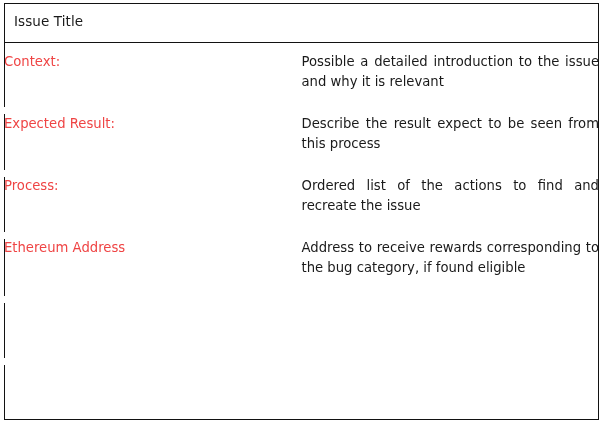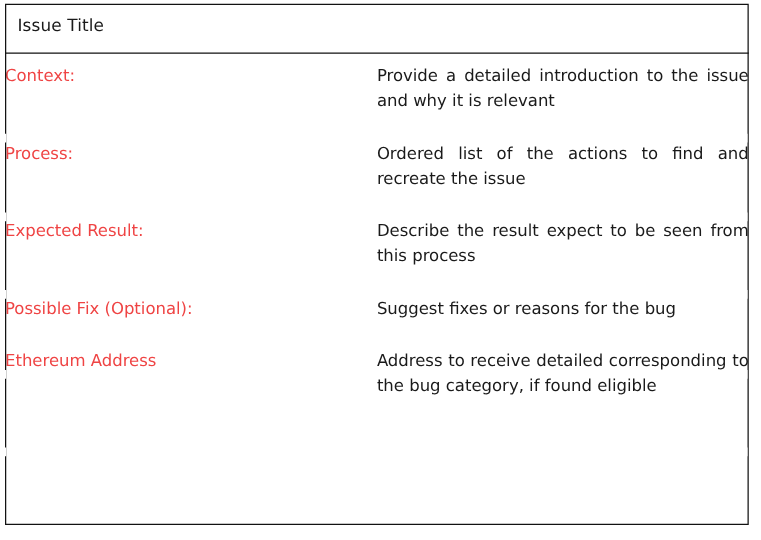--- a/index.html
+++ b/index.html
@@ -115,42 +115,38 @@
     <tbody>
 
       <tr class="header-row">
         <td colspan="2">
           <div class="header-title">Issue Title</div>
         </td>
       </tr>
 
       <tr class="body-row">
         <td class="cell-label">Context:</td>
-        <td class="cell-value">Provide a detailed introduction to the issue and why it is relevant</td>
+        <td class="cell-value">Possible a detailed introduction to the issue and why it is relevant</td>
+      </tr>
+
+      <tr class="body-row">
+        <td class="cell-label">Expected Result:</td>
+        <td class="cell-value">Describe the result expect to be seen from this process</td>
       </tr>
 
       <tr class="body-row">
         <td class="cell-label">Process:</td>
         <td class="cell-value">Ordered list of the actions to find and recreate the issue</td>
       </tr>
 
-      <tr class="body-row">
-        <td class="cell-label">Expected Result:</td>
-        <td class="cell-value">Describe the result expect to be seen from this process</td>
-      </tr>
 
 
       <tr class="body-row">
-        <td class="cell-label">Possible Fix (Optional):</td>
-        <td class="cell-value">Suggest fixes or reasons for the bug</td>
-      </tr>
-
-      <tr class="body-row">
         <td class="cell-label">Ethereum Address</td>
-        <td class="cell-value">Address to receive detailed corresponding to the bug category, if found eligible</td>
+        <td class="cell-value">Address to receive rewards corresponding to the bug category, if found eligible</td>
       </tr>
 
     </tbody>
   </table>
 
   <div class="table-frame"></div>
   <div class="header-rule"></div>
 
   <div class="notch left" style="top:107px"></div>
   <div class="notch right" style="top:107px"></div>

